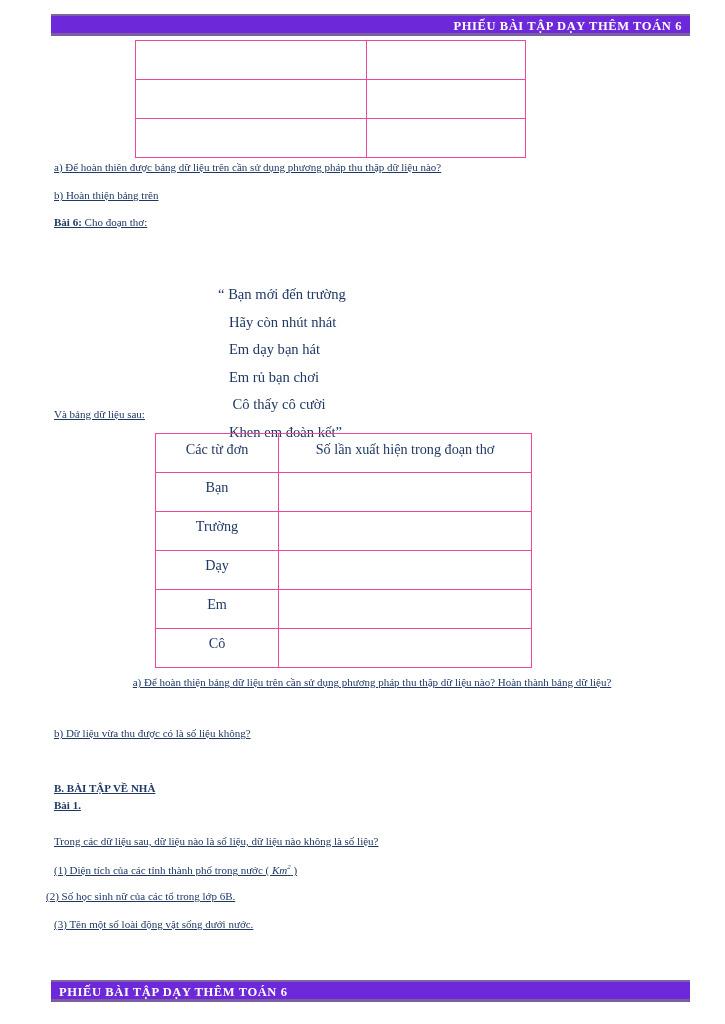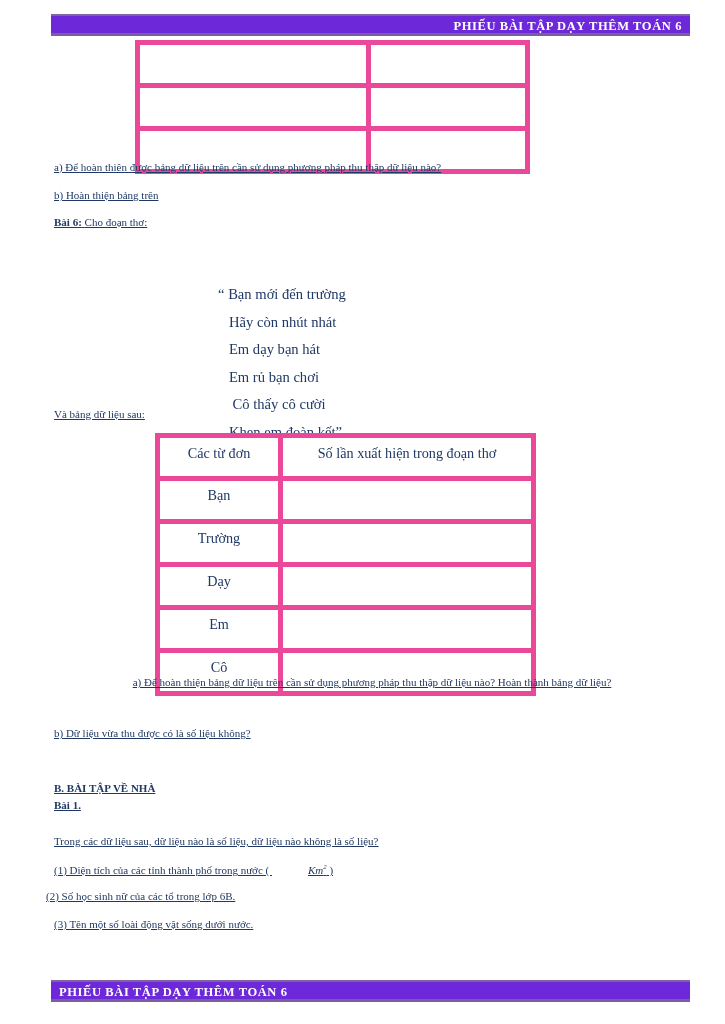--- a/index.html
+++ b/index.html
@@ -64,30 +64,30 @@
 
   p.para {
     margin: 0;
     font-size: 11px;
     line-height: 1.0;
     color: #1f3864;
     text-decoration: underline;
   }
 
   .bold { font-weight: bold; }
-  .ital { font-style: italic; margin-left: 36px; }
+  .ital { font-style: italic; }
   sup.sq { font-size: 0.62em; vertical-align: super; font-style: italic; }
 
   
   table.dt {
     border-collapse: collapse;
     table-layout: fixed;
   }
   table.dt td, table.dt th {
-    border: 5px solid #ec4899;
+    border: 1px solid #ec4899;
     padding: 0;
     text-align: center;
     vertical-align: top;
     font-weight: normal;
     font-size: 14.2px;
     color: #1f3864;
   }
 
   
   #table-one {

